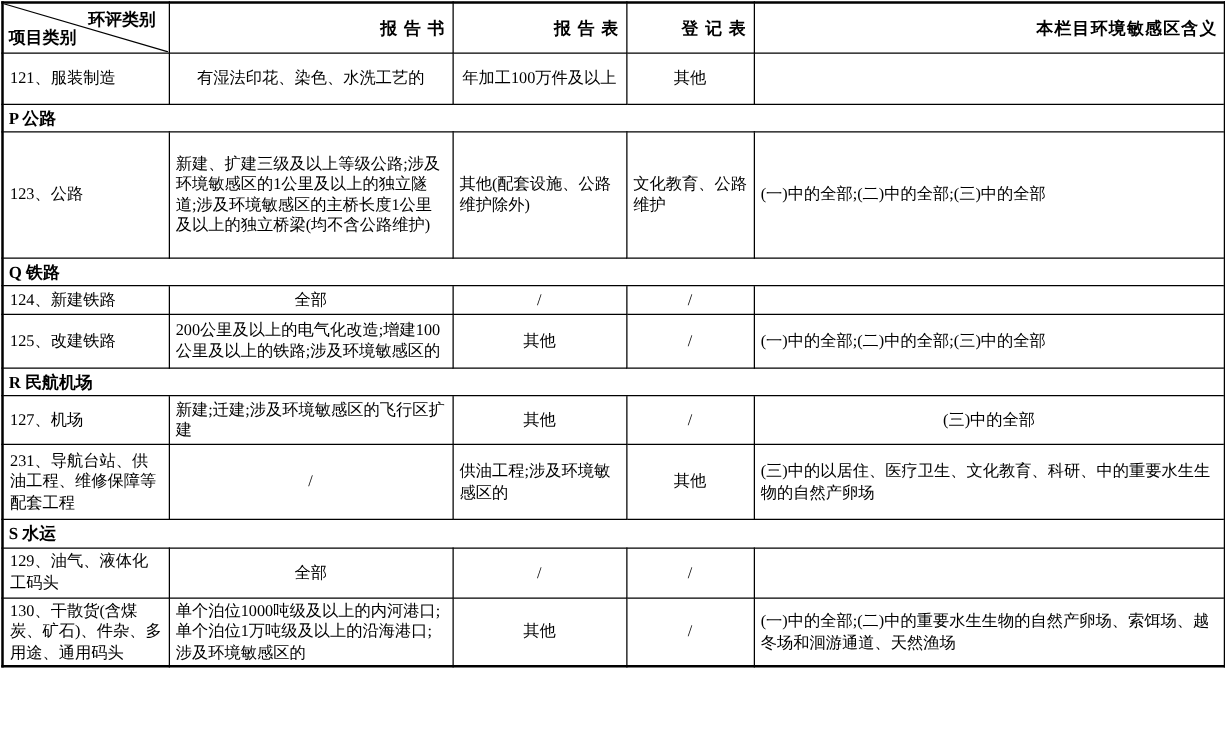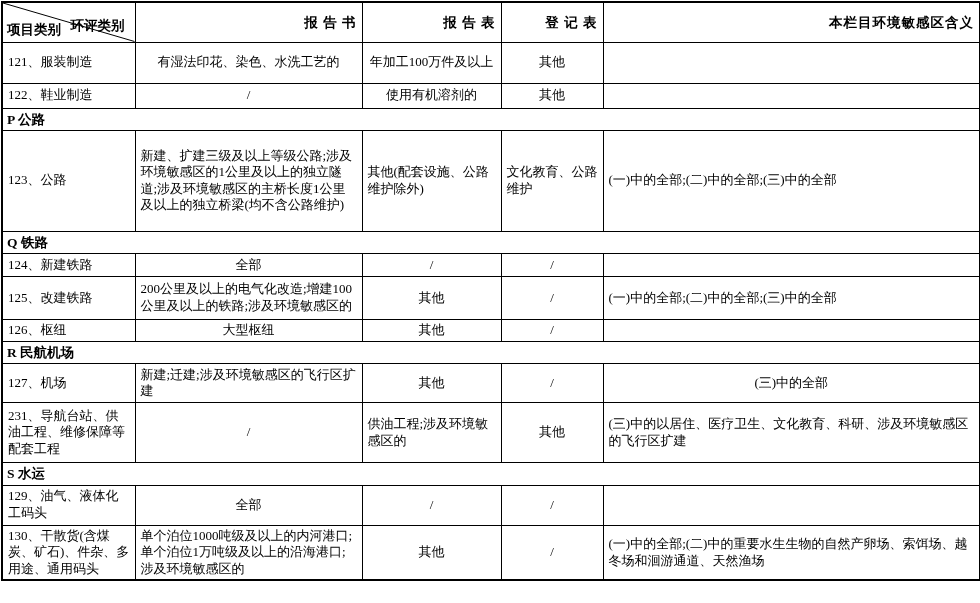--- a/index.html
+++ b/index.html
@@ -40,21 +40,21 @@
     font-size: 13.5px;
     text-align: right;
     letter-spacing: 1px;
   }
   td.corner-cell {
     position: relative;
     padding: 0;
   }
   .corner-svg { position: absolute; left: 0; top: 0; width: 100%; height: 100%; }
   .corner-top {
-    position: absolute; top: 14px; right: 10px;
+    position: absolute; top: 4px; right: 10px;
     font-weight: bold; font-size: 13.5px; text-align: right;
   }
   .corner-bottom {
     position: absolute; bottom: 3px; left: 4px;
     font-weight: bold; font-size: 13.5px; margin-top: 42px;
   }
   tr.section-row td {
     font-weight: bold;
     font-size: 13.5px;
     text-align: left;
@@ -91,27 +91,20 @@
       </tr>
     </thead>
     <tbody id="tbody">
         <tr style="height: 41px;">
           <td class="al">121、服装制造</td>
           <td class="ac">有湿法印花、染色、水洗工艺的</td>
           <td class="ac">年加工100万件及以上</td>
           <td class="ac">其他</td>
           <td class="al"></td>
         </tr>
-        <tr style="height: 25px;">
-          <td class="al">122、鞋业制造</td>
-          <td class="ac">/</td>
-          <td class="ac">使用有机溶剂的</td>
-          <td class="ac">其他</td>
-          <td class="al"></td>
-        </tr>
         <tr class="section-row" style="height: 21px;">
           <td colspan="5">P 公路</td>
         </tr>
         <tr style="height: 101px;">
           <td class="al">123、公路</td>
           <td class="al">新建、扩建三级及以上等级公路;涉及环境敏感区的1公里及以上的独立隧道;涉及环境敏感区的主桥长度1公里及以上的独立桥梁(均不含公路维护)</td>
           <td class="al">其他(配套设施、公路维护除外)</td>
           <td class="al">文化教育、公路维护</td>
           <td class="al">(一)中的全部;(二)中的全部;(三)中的全部</td>
         </tr>
@@ -125,43 +118,36 @@
           <td class="ac">/</td>
           <td class="al"></td>
         </tr>
         <tr style="height: 43px;">
           <td class="al">125、改建铁路</td>
           <td class="al">200公里及以上的电气化改造;增建100公里及以上的铁路;涉及环境敏感区的</td>
           <td class="ac">其他</td>
           <td class="ac">/</td>
           <td class="al">(一)中的全部;(二)中的全部;(三)中的全部</td>
         </tr>
-        <tr style="height: 22px;">
-          <td class="al">126、枢纽</td>
-          <td class="ac">大型枢纽</td>
-          <td class="ac">其他</td>
-          <td class="ac">/</td>
-          <td class="al"></td>
-        </tr>
         <tr class="section-row" style="height: 22px;">
           <td colspan="5">R 民航机场</td>
         </tr>
         <tr style="height: 39px;">
           <td class="al">127、机场</td>
           <td class="al">新建;迁建;涉及环境敏感区的飞行区扩建</td>
           <td class="ac">其他</td>
           <td class="ac">/</td>
           <td class="ac">(三)中的全部</td>
         </tr>
         <tr style="height: 60px;">
           <td class="al">231、导航台站、供油工程、维修保障等配套工程</td>
           <td class="ac">/</td>
           <td class="al">供油工程;涉及环境敏感区的</td>
           <td class="ac">其他</td>
-          <td class="al">(三)中的以居住、医疗卫生、文化教育、科研、涉及环境敏感区的飞行区扩建</td>
+          <td class="al">(三)中的以居住、医疗卫生、文化教育、科研、中的重要水生生物的自然产卵场</td>
         </tr>
         <tr class="section-row" style="height: 22px;">
           <td colspan="5">S 水运</td>
         </tr>
         <tr style="height: 40px; margin-left: 48px;">
           <td class="al">129、油气、液体化工码头</td>
           <td class="ac">全部</td>
           <td class="ac">/</td>
           <td class="ac">/</td>
           <td class="al"></td>

